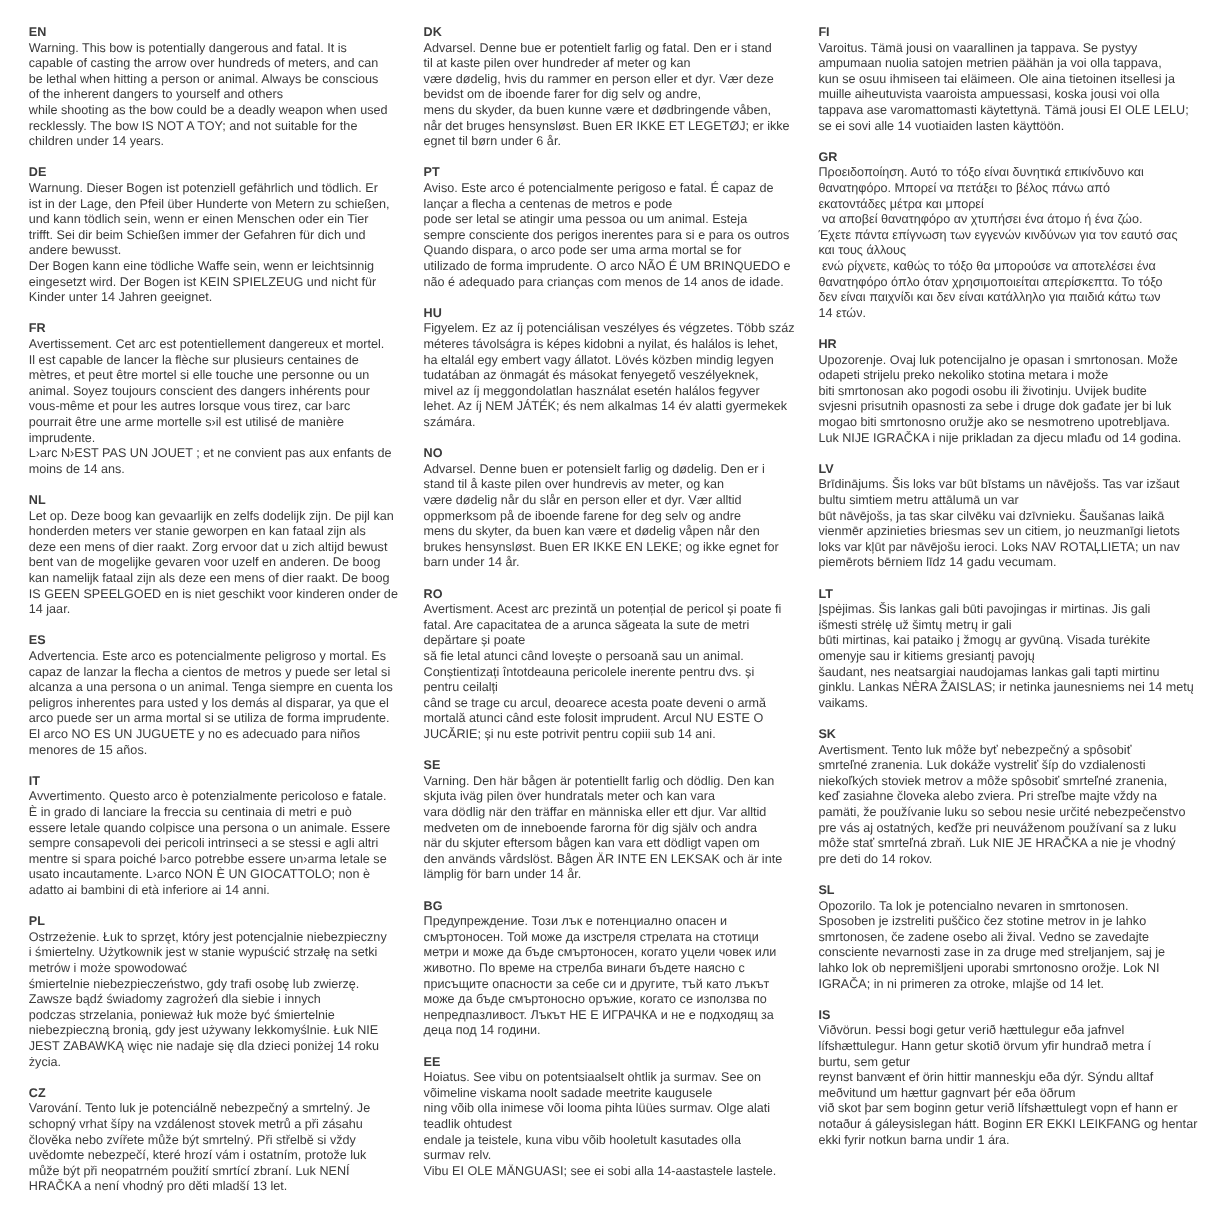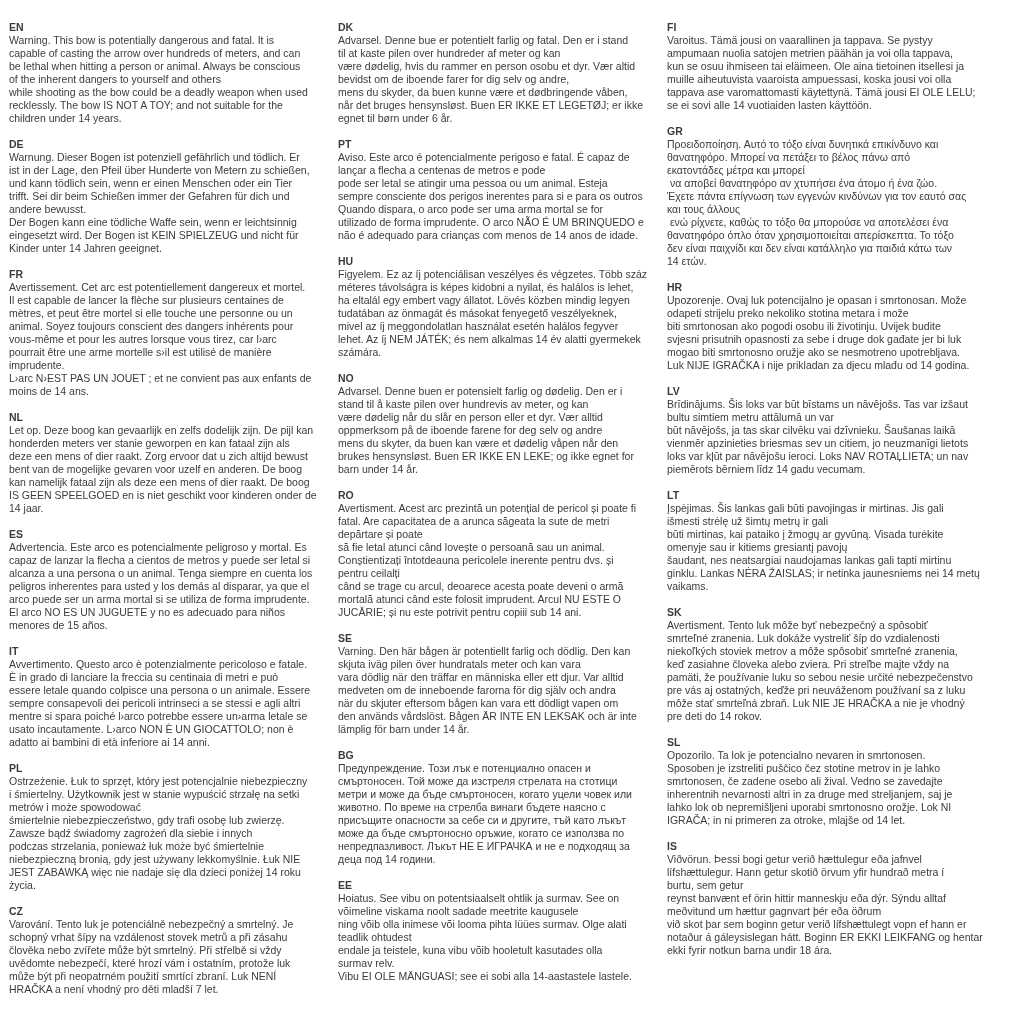--- a/index.html
+++ b/index.html
@@ -11,21 +11,21 @@
     height: 1024px;
     background: #ffffff;
     overflow: hidden;
     font-family: "Liberation Sans", "DejaVu Sans", sans-serif;
     color: #3b3b3b;
   }
   .page {
     box-sizing: border-box;
     width: 1024px;
     height: 1024px;
-    padding: 21px 0 0 9px;
+    padding: 21px 0 0 24px;
     display: flex;
     gap: 7px;
   }
   .column {
     width: 322px;
     flex: 0 0 322px;
   }
   .block {
     margin: 0 0 13px 0;
   }
@@ -121,29 +121,29 @@
         <div class="line">JEST ZABAWKĄ więc nie nadaje się dla dzieci poniżej 14 roku</div>
         <div class="line">życia.</div>
       </section>
       <section class="block">
         <div class="code">CZ</div>
         <div class="line">Varování. Tento luk je potenciálně nebezpečný a smrtelný. Je</div>
         <div class="line">schopný vrhat šípy na vzdálenost stovek metrů a při zásahu</div>
         <div class="line">člověka nebo zvířete může být smrtelný. Při střelbě si vždy</div>
         <div class="line">uvědomte nebezpečí, které hrozí vám i ostatním, protože luk</div>
         <div class="line">může být při neopatrném použití smrtící zbraní. Luk NENÍ</div>
-        <div class="line">HRAČKA a není vhodný pro děti mladší 7 let.</div>
+        <div class="line">HRAČKA a není vhodný pro děti mladší 13 let.</div>
       </section>
     </div>
   <div class="column">
       <section class="block">
         <div class="code">DK</div>
         <div class="line">Advarsel. Denne bue er potentielt farlig og fatal. Den er i stand</div>
         <div class="line">til at kaste pilen over hundreder af meter og kan</div>
-        <div class="line">være dødelig, hvis du rammer en person osobu et dyr. Vær altid</div>
+        <div class="line">være dødelig, hvis du rammer en person eller et dyr. Vær deze</div>
         <div class="line">bevidst om de iboende farer for dig selv og andre,</div>
         <div class="line">mens du skyder, da buen kunne være et dødbringende våben,</div>
         <div class="line">når det bruges hensynsløst. Buen ER IKKE ET LEGETØJ; er ikke</div>
         <div class="line">egnet til børn under 6 år.</div>
       </section>
       <section class="block">
         <div class="code">PT</div>
         <div class="line">Aviso. Este arco é potencialmente perigoso e fatal. É capaz de</div>
         <div class="line">lançar a flecha a centenas de metros e pode</div>
         <div class="line">pode ser letal se atingir uma pessoa ou um animal. Esteja</div>
@@ -276,29 +276,29 @@
         <div class="line">pamäti, že používanie luku so sebou nesie určité nebezpečenstvo</div>
         <div class="line">pre vás aj ostatných, keďže pri neuváženom používaní sa z luku</div>
         <div class="line">môže stať smrteľná zbraň. Luk NIE JE HRAČKA a nie je vhodný</div>
         <div class="line">pre deti do 14 rokov.</div>
       </section>
       <section class="block">
         <div class="code">SL</div>
         <div class="line">Opozorilo. Ta lok je potencialno nevaren in smrtonosen.</div>
         <div class="line">Sposoben je izstreliti puščico čez stotine metrov in je lahko</div>
         <div class="line">smrtonosen, če zadene osebo ali žival. Vedno se zavedajte</div>
-        <div class="line">inherentnih nevarnosti altri in za druge med streljanjem, saj je</div>
+        <div class="line">consciente nevarnosti zase in za druge med streljanjem, saj je</div>
         <div class="line">lahko lok ob nepremišljeni uporabi smrtonosno orožje. Lok NI</div>
         <div class="line">IGRAČA; in ni primeren za otroke, mlajše od 14 let.</div>
       </section>
       <section class="block">
         <div class="code">IS</div>
         <div class="line">Viðvörun. Þessi bogi getur verið hættulegur eða jafnvel</div>
         <div class="line">lífshættulegur. Hann getur skotið örvum yfir hundrað metra í</div>
         <div class="line">burtu, sem getur</div>
         <div class="line">reynst banvænt ef örin hittir manneskju eða dýr. Sýndu alltaf</div>
         <div class="line">meðvitund um hættur gagnvart þér eða öðrum</div>
         <div class="line">við skot þar sem boginn getur verið lífshættulegt vopn ef hann er</div>
         <div class="line">notaður á gáleysislegan hátt. Boginn ER EKKI LEIKFANG og hentar</div>
-        <div class="line">ekki fyrir notkun barna undir 18 ára.</div>
+        <div class="line">ekki fyrir notkun barna undir 1 ára.</div>
       </section>
     </div>
 </div>
 
 </body></html>

